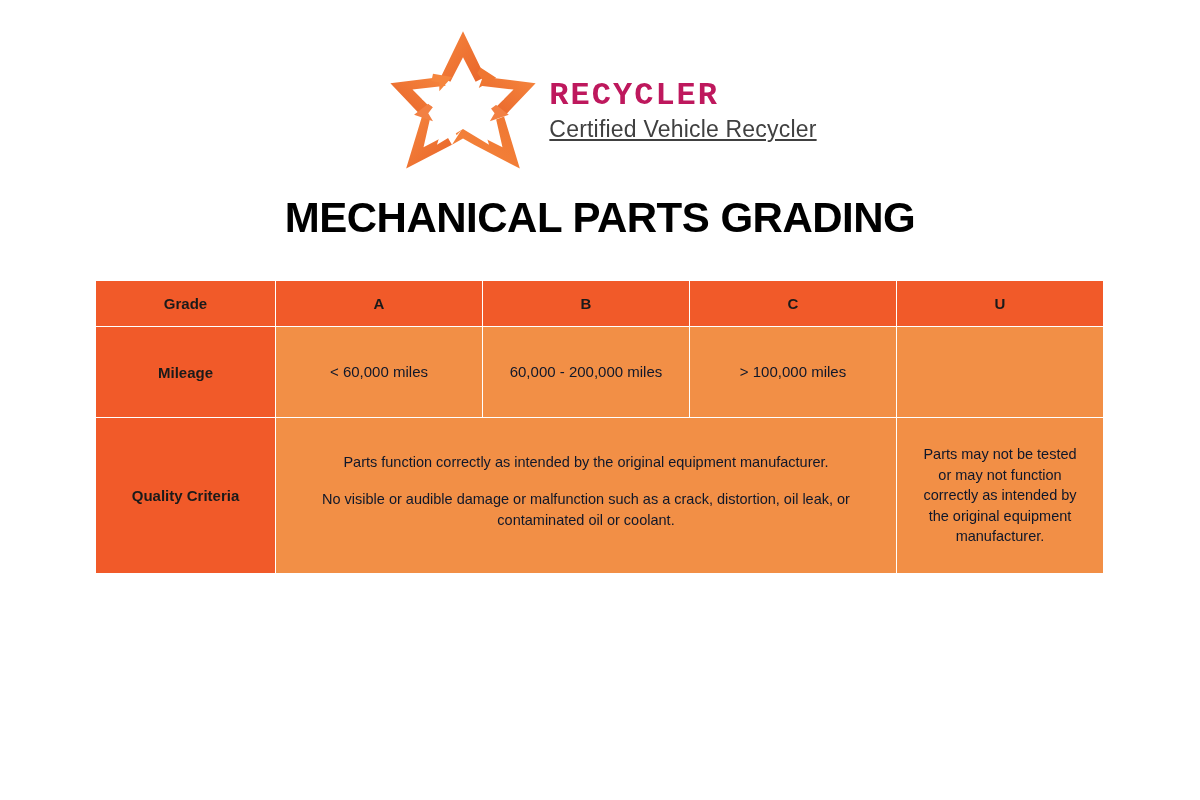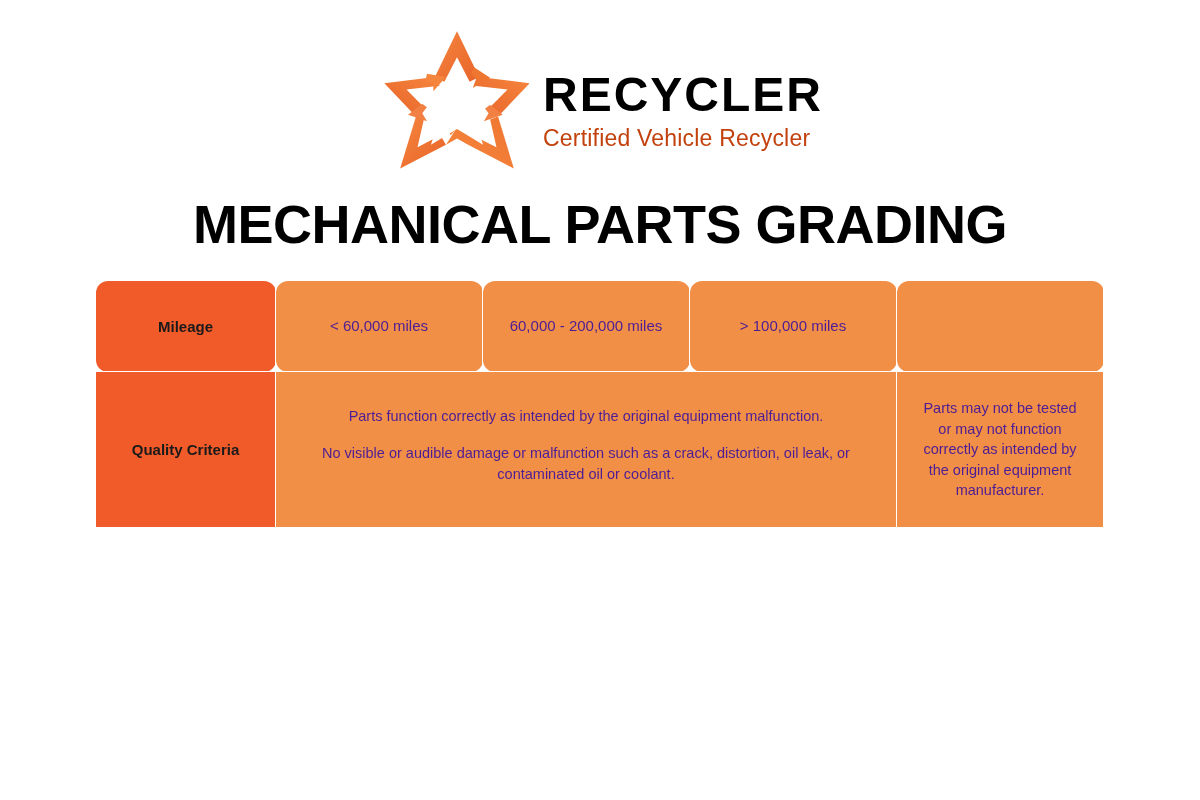--- a/index.html
+++ b/index.html
@@ -35,45 +35,46 @@
     height: 150px;
     flex: 0 0 auto;
   }
   .logo-words {
     display: flex;
     flex-direction: column;
     justify-content: center;
     padding-top: 16px;
   }
   .logo-wordmark {
-    font-family: Liberation Sans, sans-serif;
-    font-size: 48px;
+    font-family: Liberation Mono, monospace;
+    font-size: 32px;
     font-weight: bold;
     letter-spacing: 2px;
-    color: #000000;
+    color: #be185d;
     line-height: 1.05;
   }
   .logo-tagline {
     font-family: "Liberation Sans", sans-serif;
     font-size: 23px;
     font-weight: normal;
-    color: #c2410c;
+    color: #404040;
     letter-spacing: 0.2px;
     margin-top: 4px;
+    text-decoration: underline;
   }
 
   
   .page-title {
     position: absolute;
     left: 0;
     top: 196px;
     width: 1200px;
     text-align: center;
     font-family: "Liberation Sans", sans-serif;
-    font-size: 54px;
+    font-size: 42px;
     font-weight: bold;
     letter-spacing: -0.5px;
     color: #000000;
     line-height: 1.05;
   }
 
   
   .grading-table {
     position: absolute;
     left: 95px;
@@ -103,25 +104,25 @@
     text-align: center;
     font-size: 15px;
     font-weight: bold;
     color: #1a1a1a;
     height: 45px;
   }
   .cell-body {
     background: #F28F46;
     text-align: center;
     font-size: 14.5px;
-    color: #4c1d95;
+    color: #0f172a;
     line-height: 1.45;
   }
   .row-head td { height: 45px; }
-  .row-mileage td { height: 90px; border-radius: 12px; }
+  .row-mileage td { height: 90px; }
   .row-quality td { height: 135px; }
 
   .cell-body.mileage-val { font-size: 15px; }
   .cell-body.criteria-main {
     padding: 10px 22px;
   }
   .criteria-main p {
     margin: 0 0 16px 0;
   }
   .criteria-main p:last-child { margin-bottom: 8px; }
@@ -188,31 +189,38 @@
 
 <table class="grading-table">
   <colgroup>
     <col class="col-label">
     <col class="col-grade">
     <col class="col-grade">
     <col class="col-grade">
     <col class="col-grade">
   </colgroup>
   <tbody>
+    <tr class="row-head">
+      <td class="cell-head-label">Grade</td>
+      <td class="cell-head-grade">A</td>
+      <td class="cell-head-grade">B</td>
+      <td class="cell-head-grade">C</td>
+      <td class="cell-head-grade">U</td>
+    </tr>
 
     <tr class="row-mileage">
       <td class="cell-row-label">Mileage</td>
       <td class="cell-body mileage-val">&lt; 60,000 miles</td>
       <td class="cell-body mileage-val">60,000 - 200,000 miles</td>
       <td class="cell-body mileage-val">&gt; 100,000 miles</td>
       <td class="cell-body mileage-val"></td>
     </tr>
 
     <tr class="row-quality">
       <td class="cell-row-label">Quality Criteria</td>
       <td class="cell-body criteria-main" colspan="3">
-        <p>Parts function correctly as intended by the original equipment malfunction.</p>
+        <p>Parts function correctly as intended by the original equipment manufacturer.</p>
         <p>No visible or audible damage or malfunction such as a crack, distortion, oil leak, or contaminated oil or coolant.</p>
       </td>
       <td class="cell-body criteria-u">Parts may not be tested or may not function correctly as intended by the original equipment manufacturer.</td>
     </tr>
   </tbody>
 </table>
 
 </body></html>

